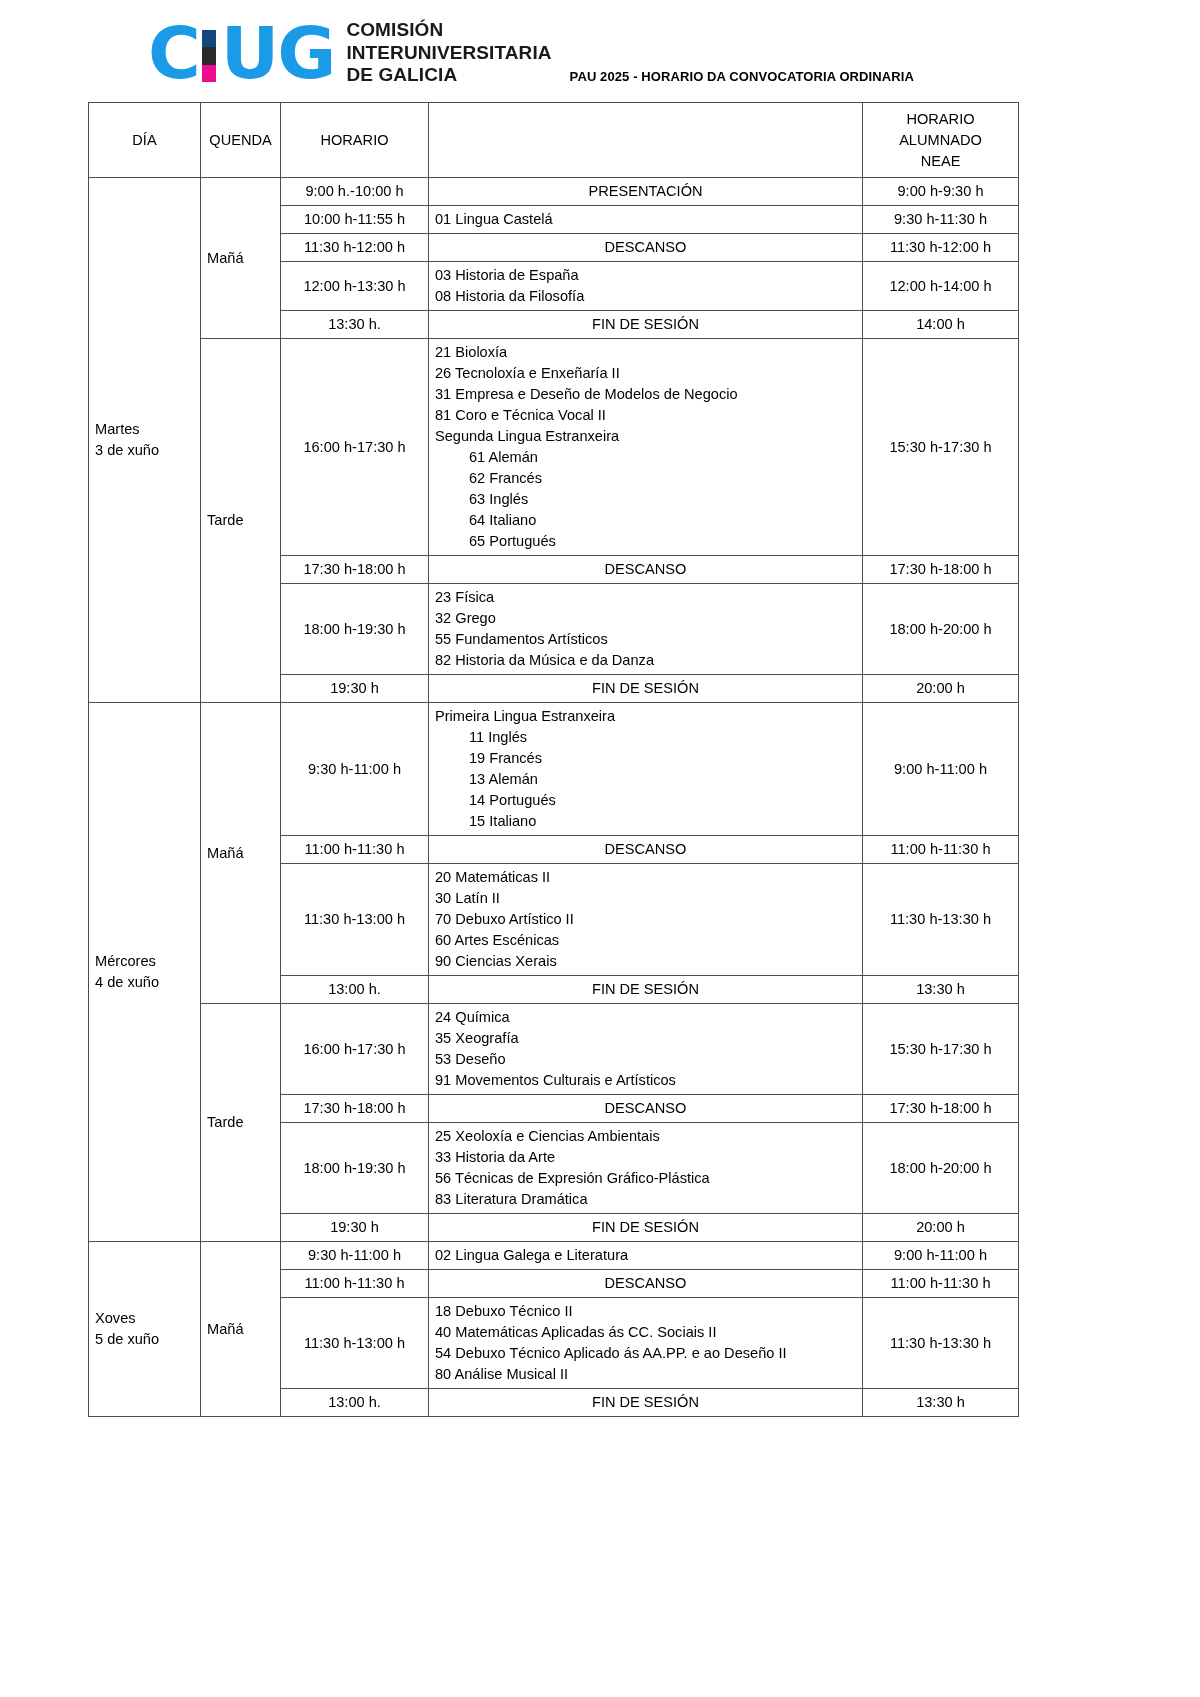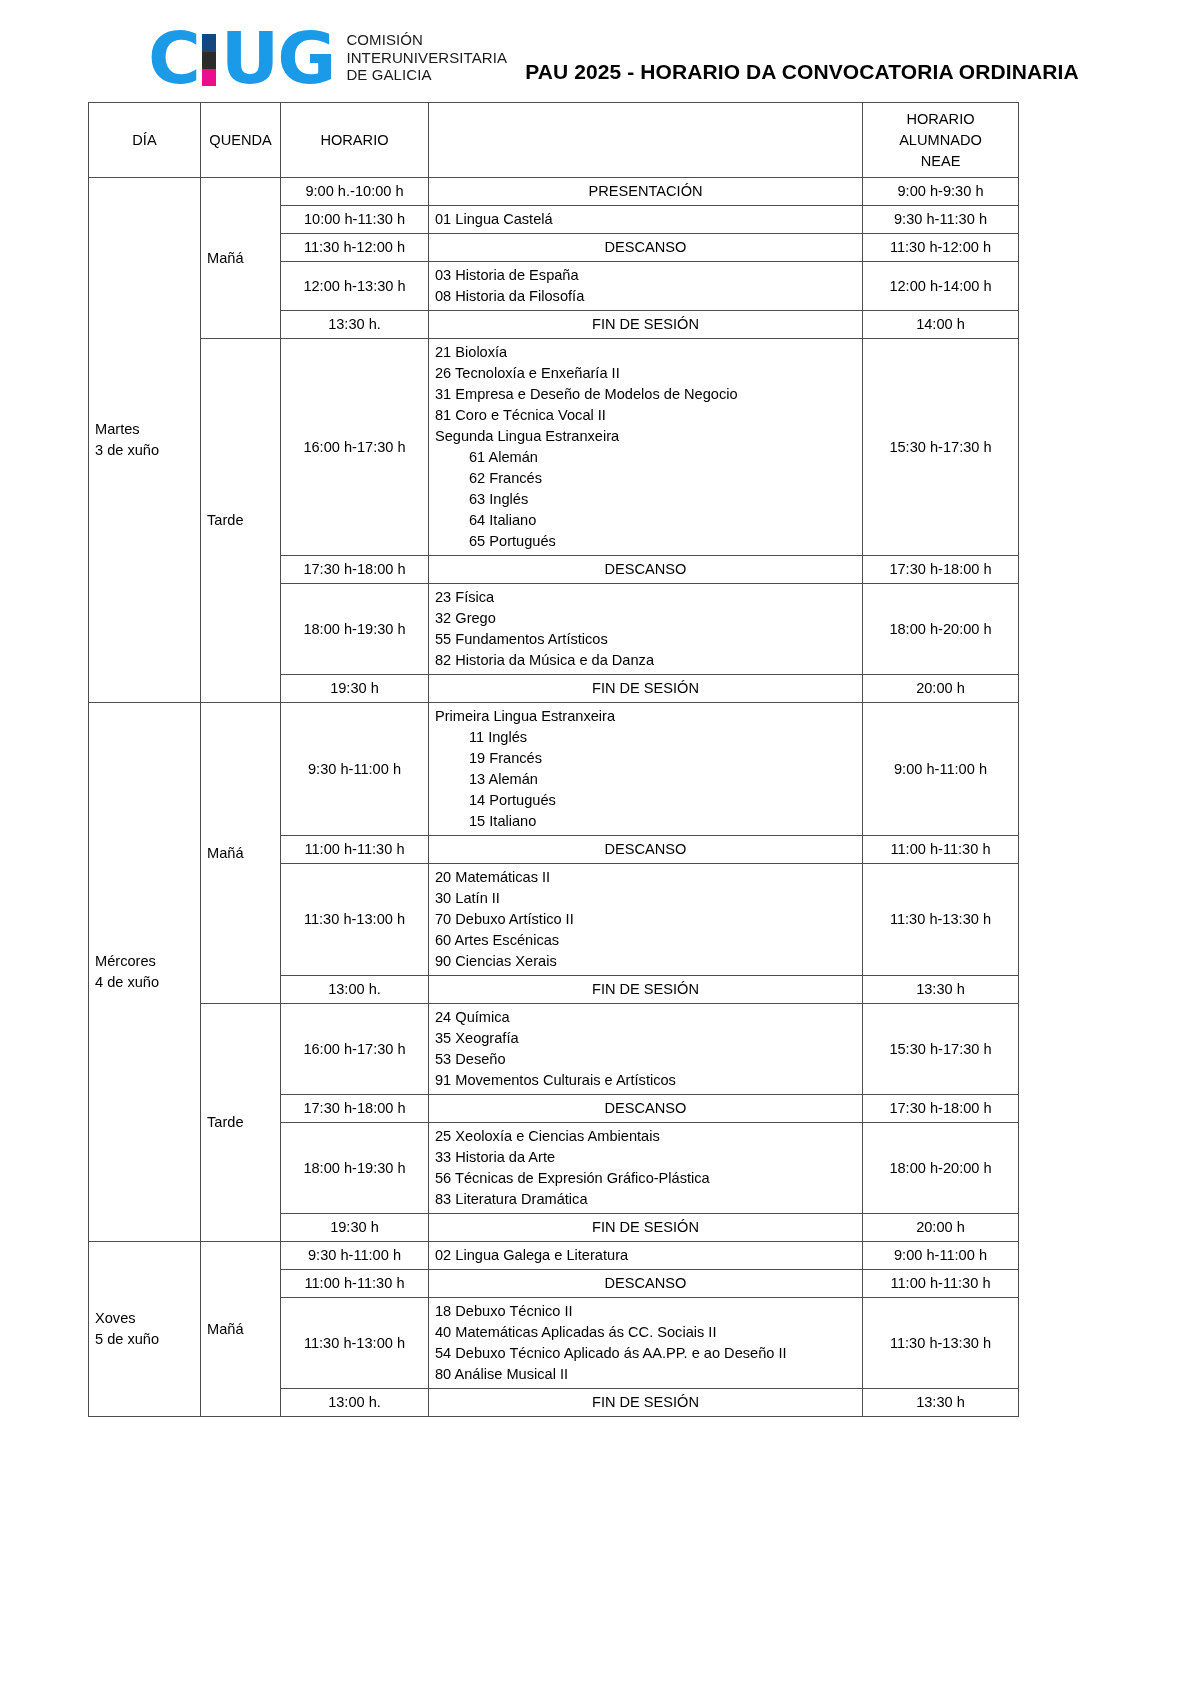--- a/index.html
+++ b/index.html
@@ -60,32 +60,32 @@
     display: block;
     width: 100%;
   }
   .logo-i .seg1 { height: 34%; background: #13477e; }
   .logo-i .seg2 { height: 33%; background: #2b2b2b; }
   .logo-i .seg3 { height: 33%; background: #ec0d8c; }
 
   .logo-words {
     margin-left: 12px;
     font-family: "Liberation Sans", sans-serif;
-    font-weight: normal;
-    font-size: 15px;
+    font-weight: bold;
+    font-size: 19px;
     line-height: 1.17;
     letter-spacing: 0.1px;
     color: #1a1a1a;
     padding-bottom: 2px;
   }
 
   .doc-title {
     font-family: "Liberation Sans", sans-serif;
     font-weight: bold;
-    font-size: 21px;
+    font-size: 13px;
     letter-spacing: 0.1px;
     color: #000;
     margin-left: 18px;
     padding-bottom: 4px;
     white-space: nowrap;
   }
 
   
   .table-wrap {
     padding: 14px 0 0 88px;
@@ -195,21 +195,21 @@
             <td class="day" rowspan="9">
               <span class="day-line">Martes</span>
               <span class="day-line">3 de xuño</span>
             </td>
             <td class="quenda" rowspan="5">Mañá</td>
             <td class="time">9:00 h.-10:00 h</td>
             <td class="cell-bold">PRESENTACIÓN</td>
             <td class="neae">9:00 h-9:30 h</td>
           </tr>
           <tr>
-            <td class="time">10:00 h-11:30 h</td>
+            <td class="time">10:00 h-11:55 h</td>
             <td class="subjects">
               <span class="subj-line">01 Lingua Castelá</span>
             </td>
             <td class="neae">9:30 h-11:30 h</td>
           </tr>
           <tr>
             <td class="time">11:30 h-12:00 h</td>
             <td class="cell-bold">DESCANSO</td>
             <td class="neae">11:30 h-12:00 h</td>
           </tr>

